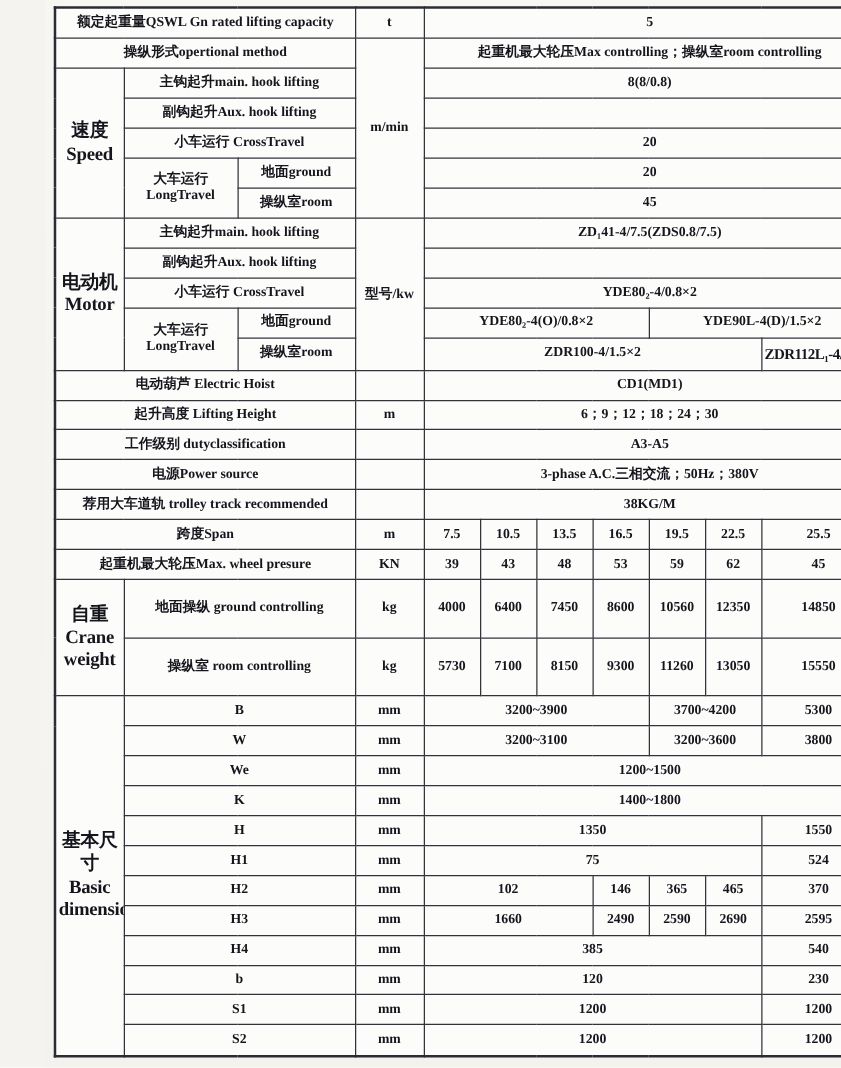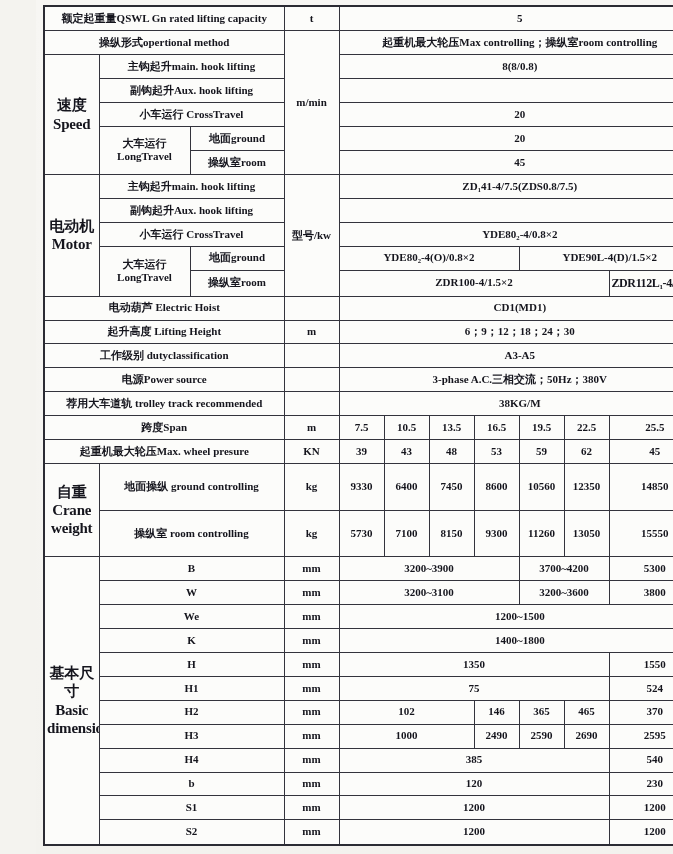--- a/index.html
+++ b/index.html
@@ -169,21 +169,21 @@
     <td class="v">62</td>
     <td class="v">45</td>
   </tr>
 
   <tr>
     <td class="g" rowspan="2">自重
 Crane
 weight</td>
     <td class="l" colspan="2">地面操纵 ground controlling</td>
     <td class="u">kg</td>
-    <td class="v">9330</td>
+    <td class="v">4000</td>
     <td class="v">6400</td>
     <td class="v">7450</td>
     <td class="v">8600</td>
     <td class="v">10560</td>
     <td class="v">12350</td>
     <td class="v">14850</td>
   </tr>
   <tr>
     <td class="l" colspan="2">操纵室 room controlling</td>
     <td class="u">kg</td>
@@ -240,21 +240,21 @@
     <td class="u">mm</td>
     <td class="v" colspan="3">102</td>
     <td class="v">146</td>
     <td class="v">365</td>
     <td class="v">465</td>
     <td class="v">370</td>
   </tr>
   <tr>
     <td class="l" colspan="2">H3</td>
     <td class="u">mm</td>
-    <td class="v" colspan="3">1000</td>
+    <td class="v" colspan="3">1660</td>
     <td class="v">2490</td>
     <td class="v">2590</td>
     <td class="v">2690</td>
     <td class="v">2595</td>
   </tr>
   <tr>
     <td class="l" colspan="2">H4</td>
     <td class="u">mm</td>
     <td class="v" colspan="6">385</td>
     <td class="v">540</td>

